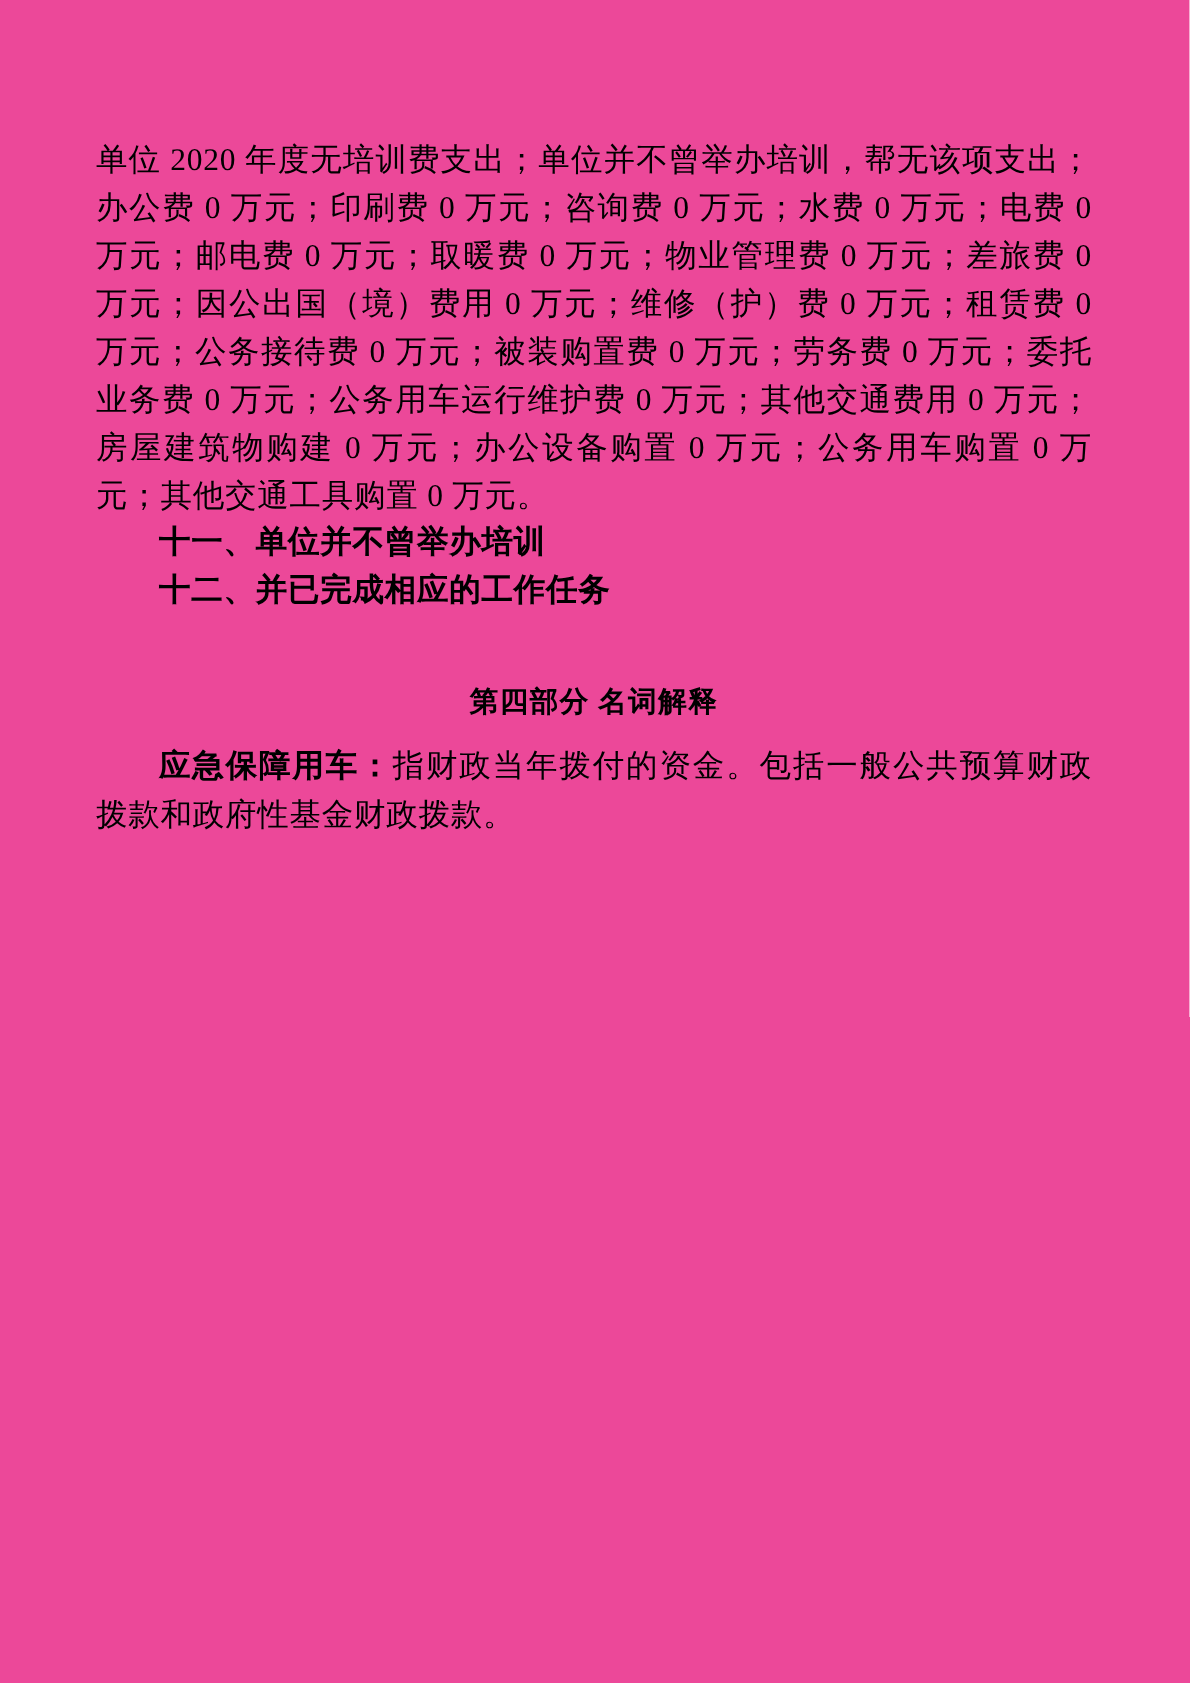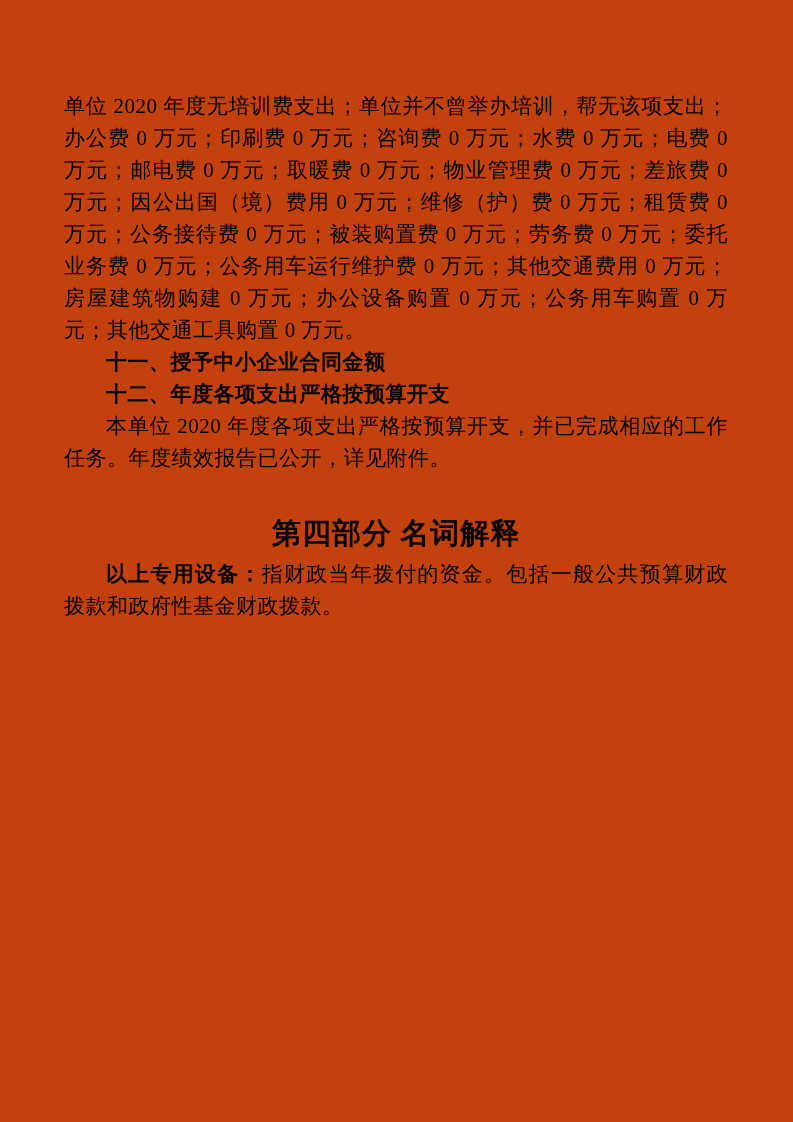--- a/index.html
+++ b/index.html
@@ -5,21 +5,21 @@
   * { margin: 0; padding: 0; box-sizing: border-box; }
   html, body {
     width: 793px;
     height: 1122px;
     background: #ffffff;
   }
   .page {
     width: 793px;
     height: 1122px;
     padding: 90px 65px 0 64px;
-    background: #c2410c;
+    background: #ec4899;
     color: #000000;
     font-family: "Liberation Serif", "DejaVu Serif", serif;
     overflow: hidden;
   }
   .body-para {
     font-size: 21px;
     line-height: 32px;
     text-align: justify;
     letter-spacing: 0.5px;
   }
@@ -27,46 +27,45 @@
   .section-heading {
     font-family: "Liberation Sans", "DejaVu Sans", sans-serif;
     font-size: 21px;
     line-height: 32px;
     font-weight: bold;
     text-indent: 2em;
     letter-spacing: 0.5px;
   }
   .part-title {
     font-family: "Liberation Serif", "DejaVu Serif", serif;
-    font-size: 29px;
+    font-size: 19px;
     line-height: 34px;
     font-weight: bold;
     text-align: center;
     margin-top: 42px;
     margin-bottom: 8px;
     letter-spacing: 1px;
   }
   .term-label {
     font-weight: bold;
     font-family: "Liberation Sans", "DejaVu Sans", sans-serif;
   }
 </style>
 </head>
 <body>
 
 <div class="page">
 
   <p class="body-para">单位 2020 年度无培训费支出；单位并不曾举办培训，帮无该项支出；办公费 0 万元；印刷费 0 万元；咨询费 0 万元；水费 0 万元；电费 0 万元；邮电费 0 万元；取暖费 0 万元；物业管理费 0 万元；差旅费 0 万元；因公出国（境）费用 0 万元；维修（护）费 0 万元；租赁费 0 万元；公务接待费 0 万元；被装购置费 0 万元；劳务费 0 万元；委托业务费 0 万元；公务用车运行维护费 0 万元；其他交通费用 0 万元；房屋建筑物购建 0 万元；办公设备购置 0 万元；公务用车购置 0 万元；其他交通工具购置 0 万元。</p>
 
-  <p class="section-heading">十一、授予中小企业合同金额</p>
+  <p class="section-heading">十一、单位并不曾举办培训</p>
 
 
-  <p class="section-heading">十二、年度各项支出严格按预算开支</p>
+  <p class="section-heading">十二、并已完成相应的工作任务</p>
 
 
 
-  <p class="body-para indent">本单位 2020 年度各项支出严格按预算开支，并已完成相应的工作任务。年度绩效报告已公开，详见附件。</p>
 
   <h2 class="part-title">第四部分 名词解释</h2>
 
-  <p class="body-para indent"><span class="term-label">以上专用设备：</span><span>指财政当年拨付的资金。包括一般公共预算财政拨款和政府性基金财政拨款。</span></p>
+  <p class="body-para indent"><span class="term-label">应急保障用车：</span><span>指财政当年拨付的资金。包括一般公共预算财政拨款和政府性基金财政拨款。</span></p>
 
 </div>
 
 </body></html>

